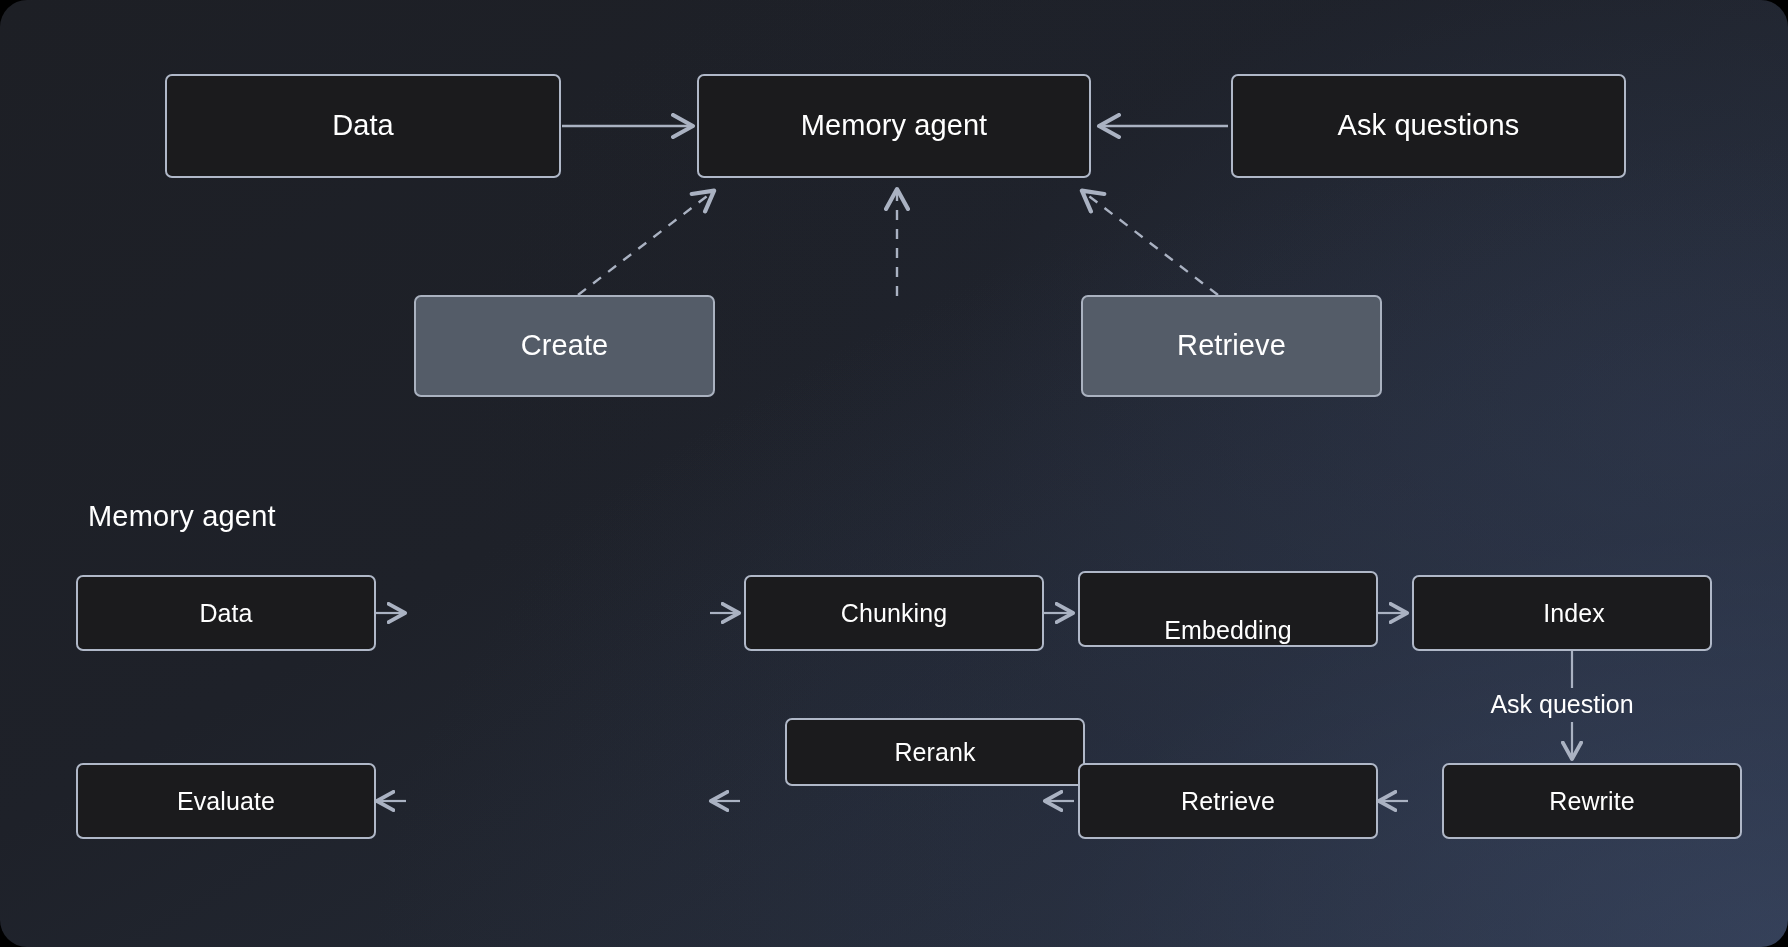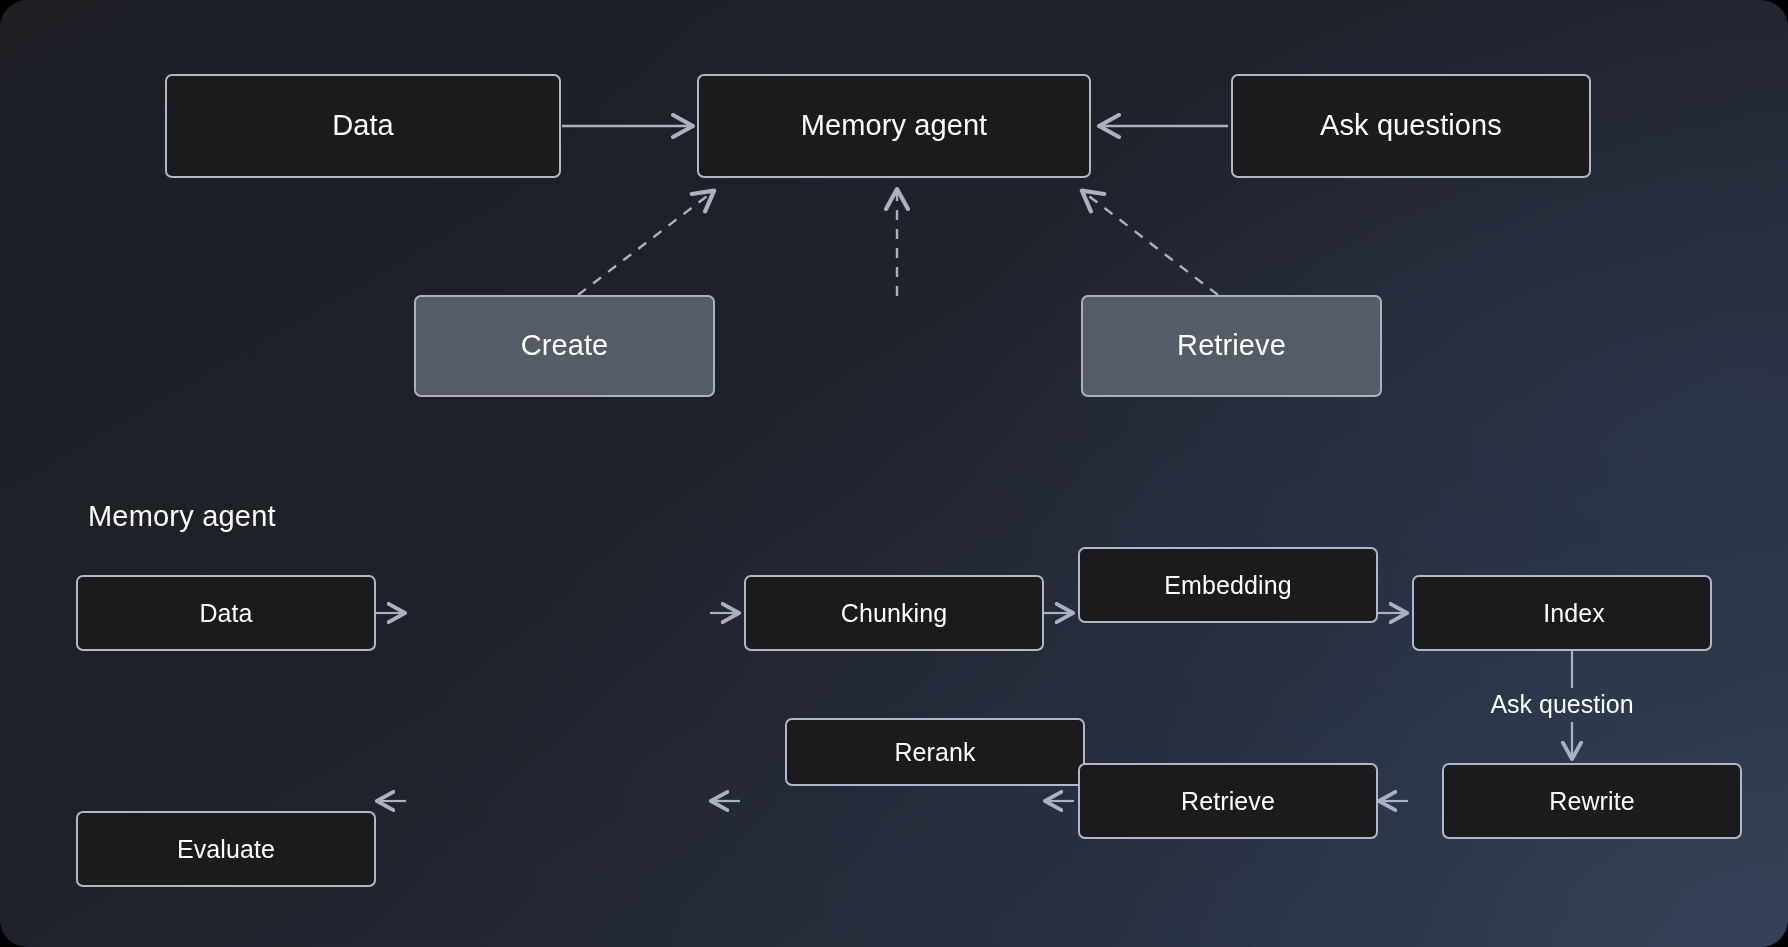--- a/index.html
+++ b/index.html
@@ -124,51 +124,51 @@
   </svg>
 
   <div class="node dark big" style="left:165px; top:74px; width:396px; height:104px;">
     <span>Data</span>
   </div>
 
   <div class="node dark big" style="left:697px; top:74px; width:394px; height:104px;">
     <span>Memory agent</span>
   </div>
 
-  <div class="node dark big" style="left:1231px; top:74px; width:360px; height:104px;text-align:right;">
+  <div class="node dark big" style="left:1231px; top:74px; width:395px; height:104px;text-align:right;">
     <span>Ask questions</span>
   </div>
 
   <div class="node slate big" style="left:414px; top:295px; width:301px; height:102px;">
     <span>Create</span>
   </div>
 
 
   <div class="node slate big" style="left:1081px; top:295px; width:301px; height:102px;">
     <span>Retrieve</span>
   </div>
 
   <div class="section-title" style="left:88px; top:500px;">Memory agent</div>
 
   <div class="node dark small" style="left:76px; top:575px; width:300px; height:76px;">
     <span>Data</span>
   </div>
   <div class="node dark small" style="left:744px; top:575px; width:300px; height:76px;">
     <span>Chunking</span>
   </div>
-  <div class="node dark small" style="left:1078px; top:547px; width:300px; height:76px;">
+  <div class="node dark small" style="left:1078px; top:571px; width:300px; height:76px;align-items:flex-end;">
     <span>Embedding</span>
   </div>
   <div class="node dark small" style="left:1412px; top:575px; width:300px; height:76px;padding-left:24px;">
     <span>Index</span>
   </div>
 
   <div class="edge-label" style="left:1432px; top:690px; width:260px;">Ask question</div>
 
-  <div class="node dark small" style="left:76px; top:763px; width:300px; height:76px;margin-top:48px;">
+  <div class="node dark small" style="left:76px; top:763px; width:300px; height:76px;">
     <span>Evaluate</span>
   </div>
   <div class="node dark small" style="left:744px; top:718px; width:300px; height:68px;margin-left:41px;">
     <span>Rerank</span>
   </div>
   <div class="node dark small" style="left:1078px; top:763px; width:300px; height:76px;">
     <span>Retrieve</span>
   </div>
   <div class="node dark small" style="left:1442px; top:763px; width:300px; height:76px;">
     <span>Rewrite</span>

